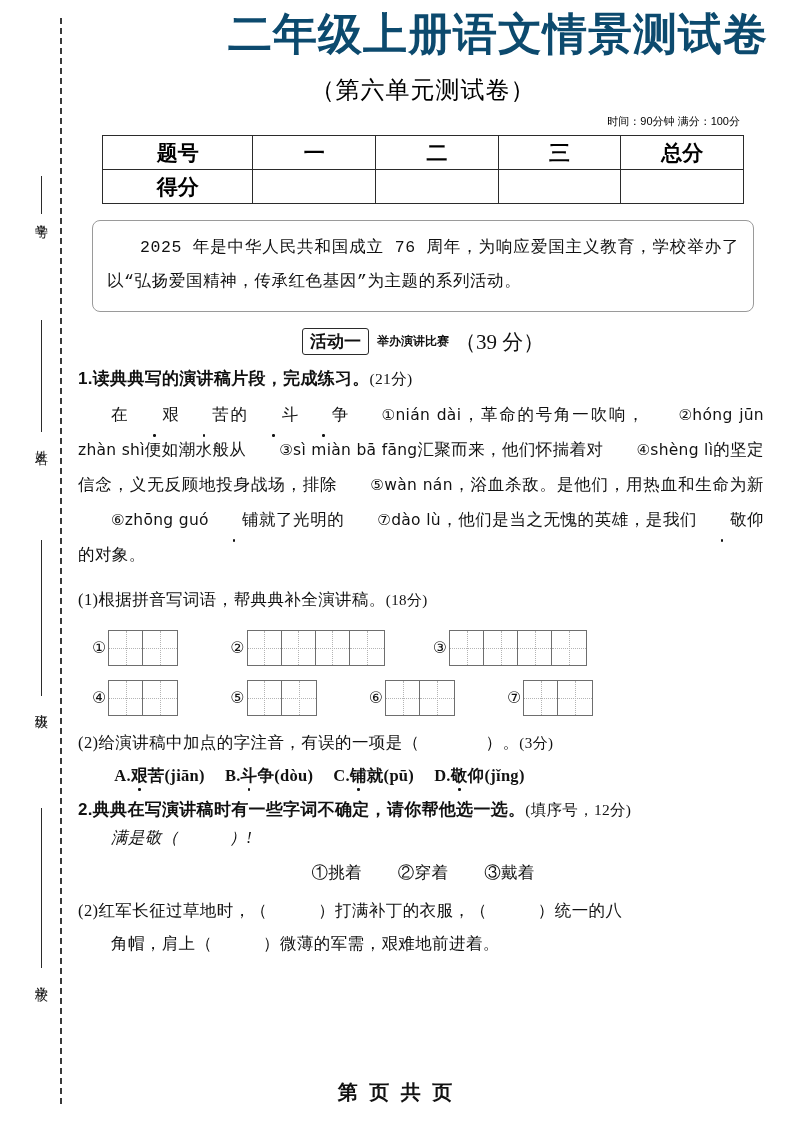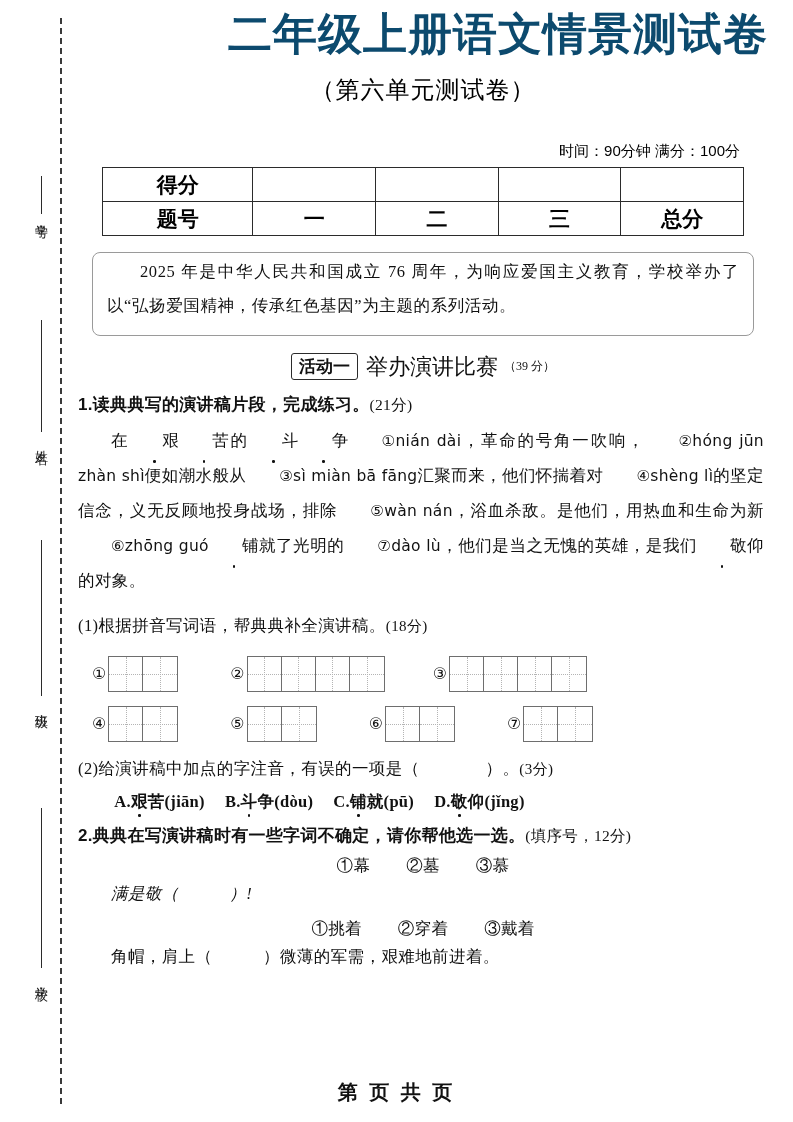--- a/index.html
+++ b/index.html
@@ -72,22 +72,22 @@
     text-align: center;
     margin-top: 16px;
     letter-spacing: 1px;
     color: #000;
   }
 
   
   .timeline {
     text-align: right;
     font-family: "Liberation Sans", "DejaVu Sans", sans-serif;
-    font-size: 15px;
-    margin-top: 36px;
+    font-size: 11px;
+    margin-top: 8px;
     padding-right: 28px;
     color: #000;
   }
 
   
   .score-table-wrap {
     margin-top: 6px;
     padding-left: 24px;
     padding-right: 24px;
   }
@@ -108,54 +108,55 @@
   }
   table.score-table td.head-cell { width: 23%; }
 
   
   .intro-box {
     margin-top: 16px;
     margin-left: 14px;
     margin-right: 14px;
     border: 1.2px solid #9a9a9a;
     border-radius: 8px;
-    padding: 2px 14px 12px 14px;
+    padding: 10px 14px 12px 14px;
     font-size: 16.5px;
     line-height: 2.05;
     text-indent: 2em;
     letter-spacing: 0.6px;
     text-align: justify;
+    font-family: Liberation Mono, monospace;
   }
 
   
   .activity-row {
     margin-top: 16px;
     text-align: center;
     font-size: 18px;
   }
   .activity-tag {
     display: inline-block;
     border: 1.3px solid #2b2b2b;
     border-radius: 3px;
     padding: 1px 7px;
     font-family: "Liberation Sans", "DejaVu Sans", sans-serif;
     font-weight: bold;
     font-size: 17px;
     vertical-align: middle;
   }
   .activity-name {
     font-family: "Liberation Sans", "DejaVu Sans", sans-serif;
-    font-weight: normal;
-    font-size: 22px;
+    font-weight: bold;
+    font-size: 12px;
     margin-left: 8px;
     vertical-align: middle;
     margin-top: 24px;
   }
   .activity-pts {
-    font-size: 12px;
+    font-size: 21px;
     vertical-align: middle;
     margin-left: 6px;
   }
 
   
   .q-stem {
     margin-top: 11px;
     font-family: "Liberation Sans", "DejaVu Sans", sans-serif;
     font-weight: bold;
     font-size: 17px;
@@ -304,33 +305,33 @@
 
     <div class="title">二年级上册语文情景测试卷</div>
     <div class="subtitle">（第六单元测试卷）</div>
 
     <div class="timeline">时间：90分钟  满分：100分</div>
 
     <div class="score-table-wrap">
       <table class="score-table">
         <tbody>
             <tr>
+          <td class="head-cell">题号</td>
+          <td>一</td>
+          <td>二</td>
+          <td>三</td>
+          <td>总分</td>
+        </tr>
+        <tr>
           <td class="head-cell">得分</td>
           <td></td>
           <td></td>
           <td></td>
           <td></td>
         </tr>
-        <tr>
-          <td class="head-cell">题号</td>
-          <td>一</td>
-          <td>二</td>
-          <td>三</td>
-          <td>总分</td>
-        </tr>
       </tbody>
         </table>
     </div>
 
     <div class="intro-box">2025 年是中华人民共和国成立 76 周年，为响应爱国主义教育，学校举办了以“弘扬爱国精神，传承红色基因”为主题的系列活动。</div>
 
     <div class="activity-row">
       <span class="activity-tag">活动一</span><span class="activity-name">举办演讲比赛</span><span class="activity-pts">（39 分）</span>
     </div>
 
@@ -408,28 +409,26 @@
     </div>
 
     <div class="choices">
       <span class="opt"><span>A.</span><span class="dotted">艰</span><span>苦(jiān)</span></span><span class="opt"><span>B.</span><span class="dotted">斗</span><span>争(dòu)</span></span><span class="opt"><span>C.</span><span class="dotted">铺</span><span>就(pū)</span></span><span class="opt"><span>D.</span><span class="dotted">敬</span><span>仰(jǐng)</span></span>
     </div>
 
     <div class="q-stem">
       <span>2.典典在写演讲稿时有一些字词不确定，请你帮他选一选。</span><span class="pts">(填序号，12分)</span>
     </div>
 
-    <div class="opt-center">
-      <span class="opt">①幕</span><span class="opt">②墓</span><span class="opt">③慕</span>
-    </div>
 
     <div class="sub-q indent-1" style="margin-top:0;font-style:italic;">满是敬（　　　）!</div>
 
     <div class="opt-center">
       <span class="opt">①挑着</span><span class="opt">②穿着</span><span class="opt">③戴着</span>
     </div>
 
+    <div class="sub-q">(2)红军长征过草地时，（　　　）打满补丁的衣服，（　　　）统一的八</div>
     <div class="sub-q indent-1" style="margin-top:0;">角帽，肩上（　　　）微薄的军需，艰难地前进着。</div>
 
   </div>
 
   <div class="footer">第 页 共 页</div>
 </div>
 
 </body></html>

